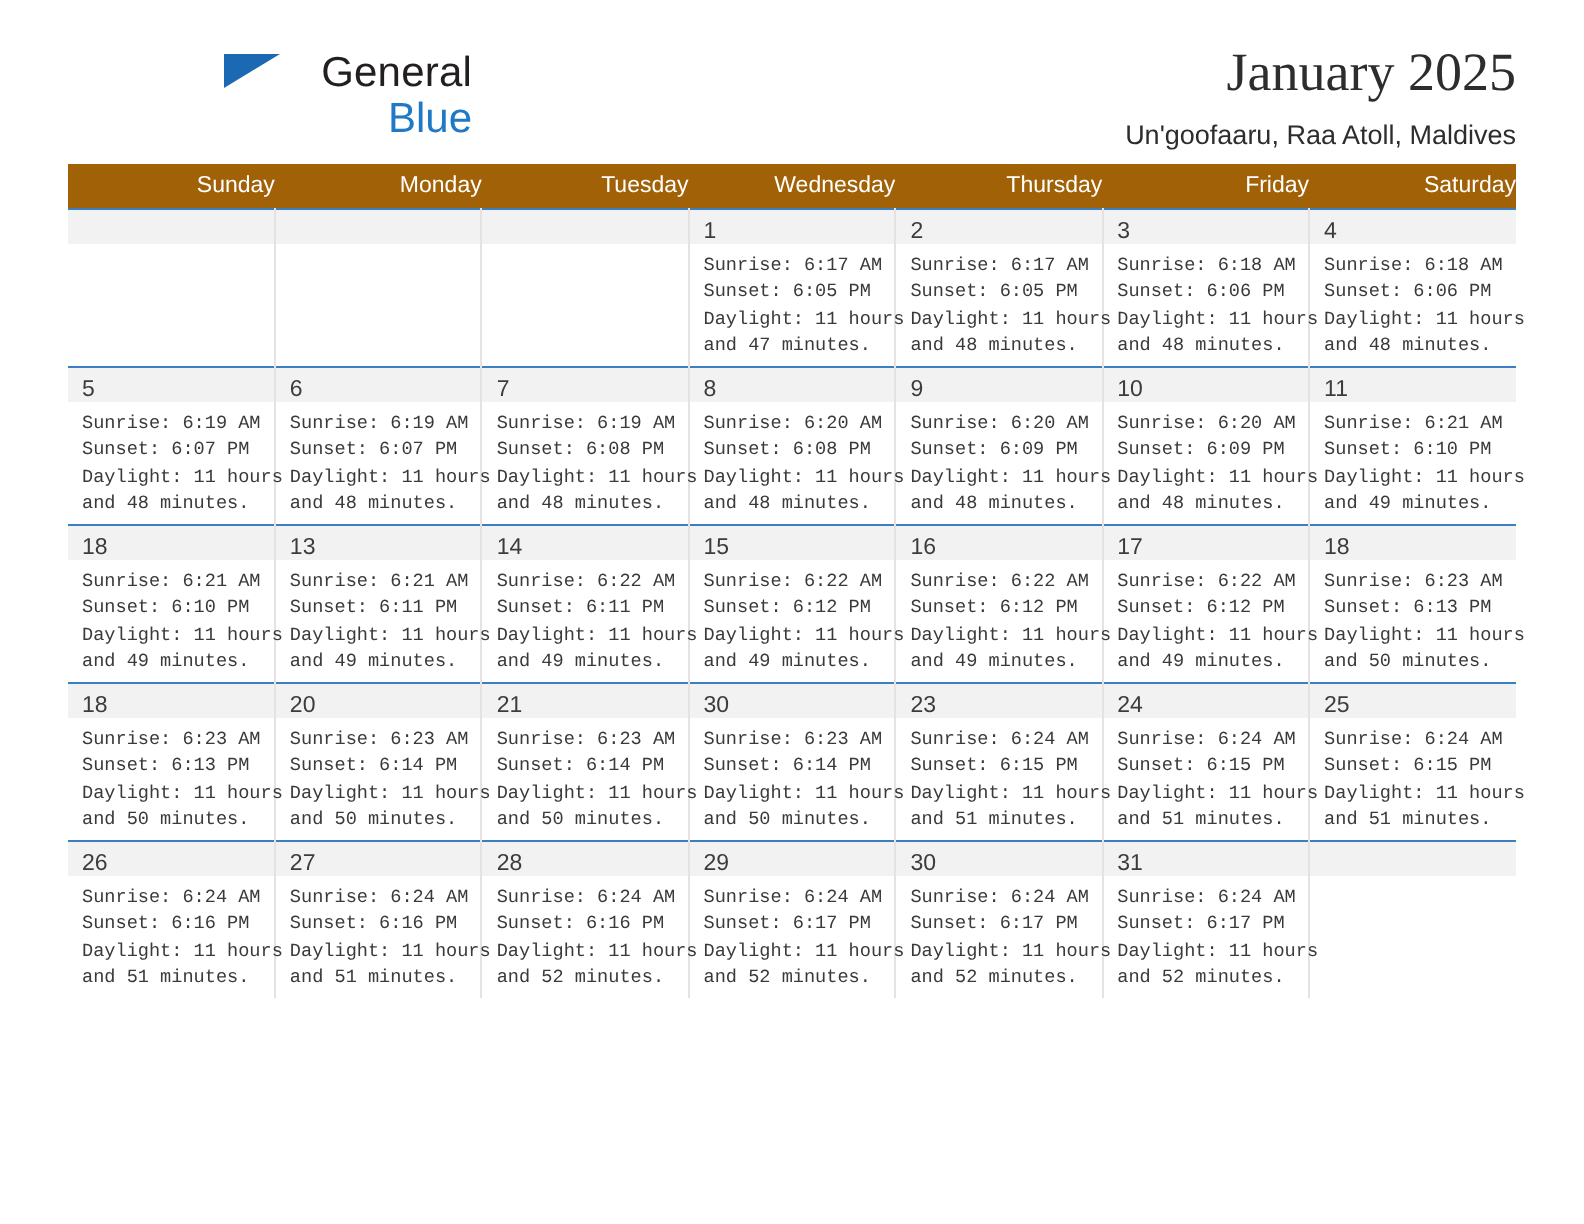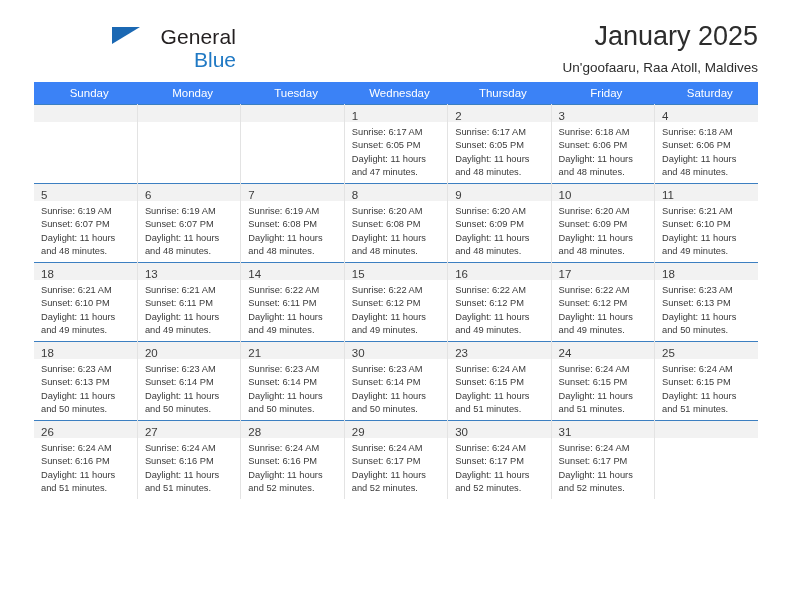--- a/index.html
+++ b/index.html
@@ -63,41 +63,42 @@
   }
   .title-block {
     text-align: right;
   }
   .cal-title {
     font-size: 27px;
     color: #2d2d2d;
     line-height: 1.05;
     font-weight: normal;
     margin: 0;
+    font-family: Liberation Serif, serif;
   }
   .cal-subtitle {
     font-size: 13.5px;
     color: #2d2d2d;
     margin: 10px 0 0 0;
     font-weight: normal;
   }
 
   
   .calendar {
     width: 724px;
     border-collapse: collapse;
     table-layout: fixed;
     margin-top: 10px;
   }
   .calendar th {
-    background: #3b82f6;
+    background: #a16207;
     color: #ffffff;
     font-size: 11.5px;
     font-weight: normal;
-    text-align: center;
+    text-align: right;
     padding: 5px 0 5px 7px;
     height: 12px;
     border: none;
   }
   .calendar td {
     vertical-align: top;
     padding: 0;
     border-left: 1px solid #e3e3e3;
     border-right: 1px solid #e3e3e3;
     border-top: 1px solid #3c7fc1;
@@ -112,20 +113,21 @@
     height: 17px;
     padding: 1px 0 0 7px;
     box-sizing: border-box;
   }
   .daynum {
     font-size: 11.5px;
     color: #3c3c3c;
   }
   .cell-body {
     padding: 4px 6px 0 7px;
+    font-family: Liberation Mono, monospace;
   }
   .cell-line {
     font-size: 9.3px;
     color: #3a3a3a;
     line-height: 1.43;
     white-space: nowrap;
   }
   .empty .daynum-band {
     background: #f2f2f2;
   }

